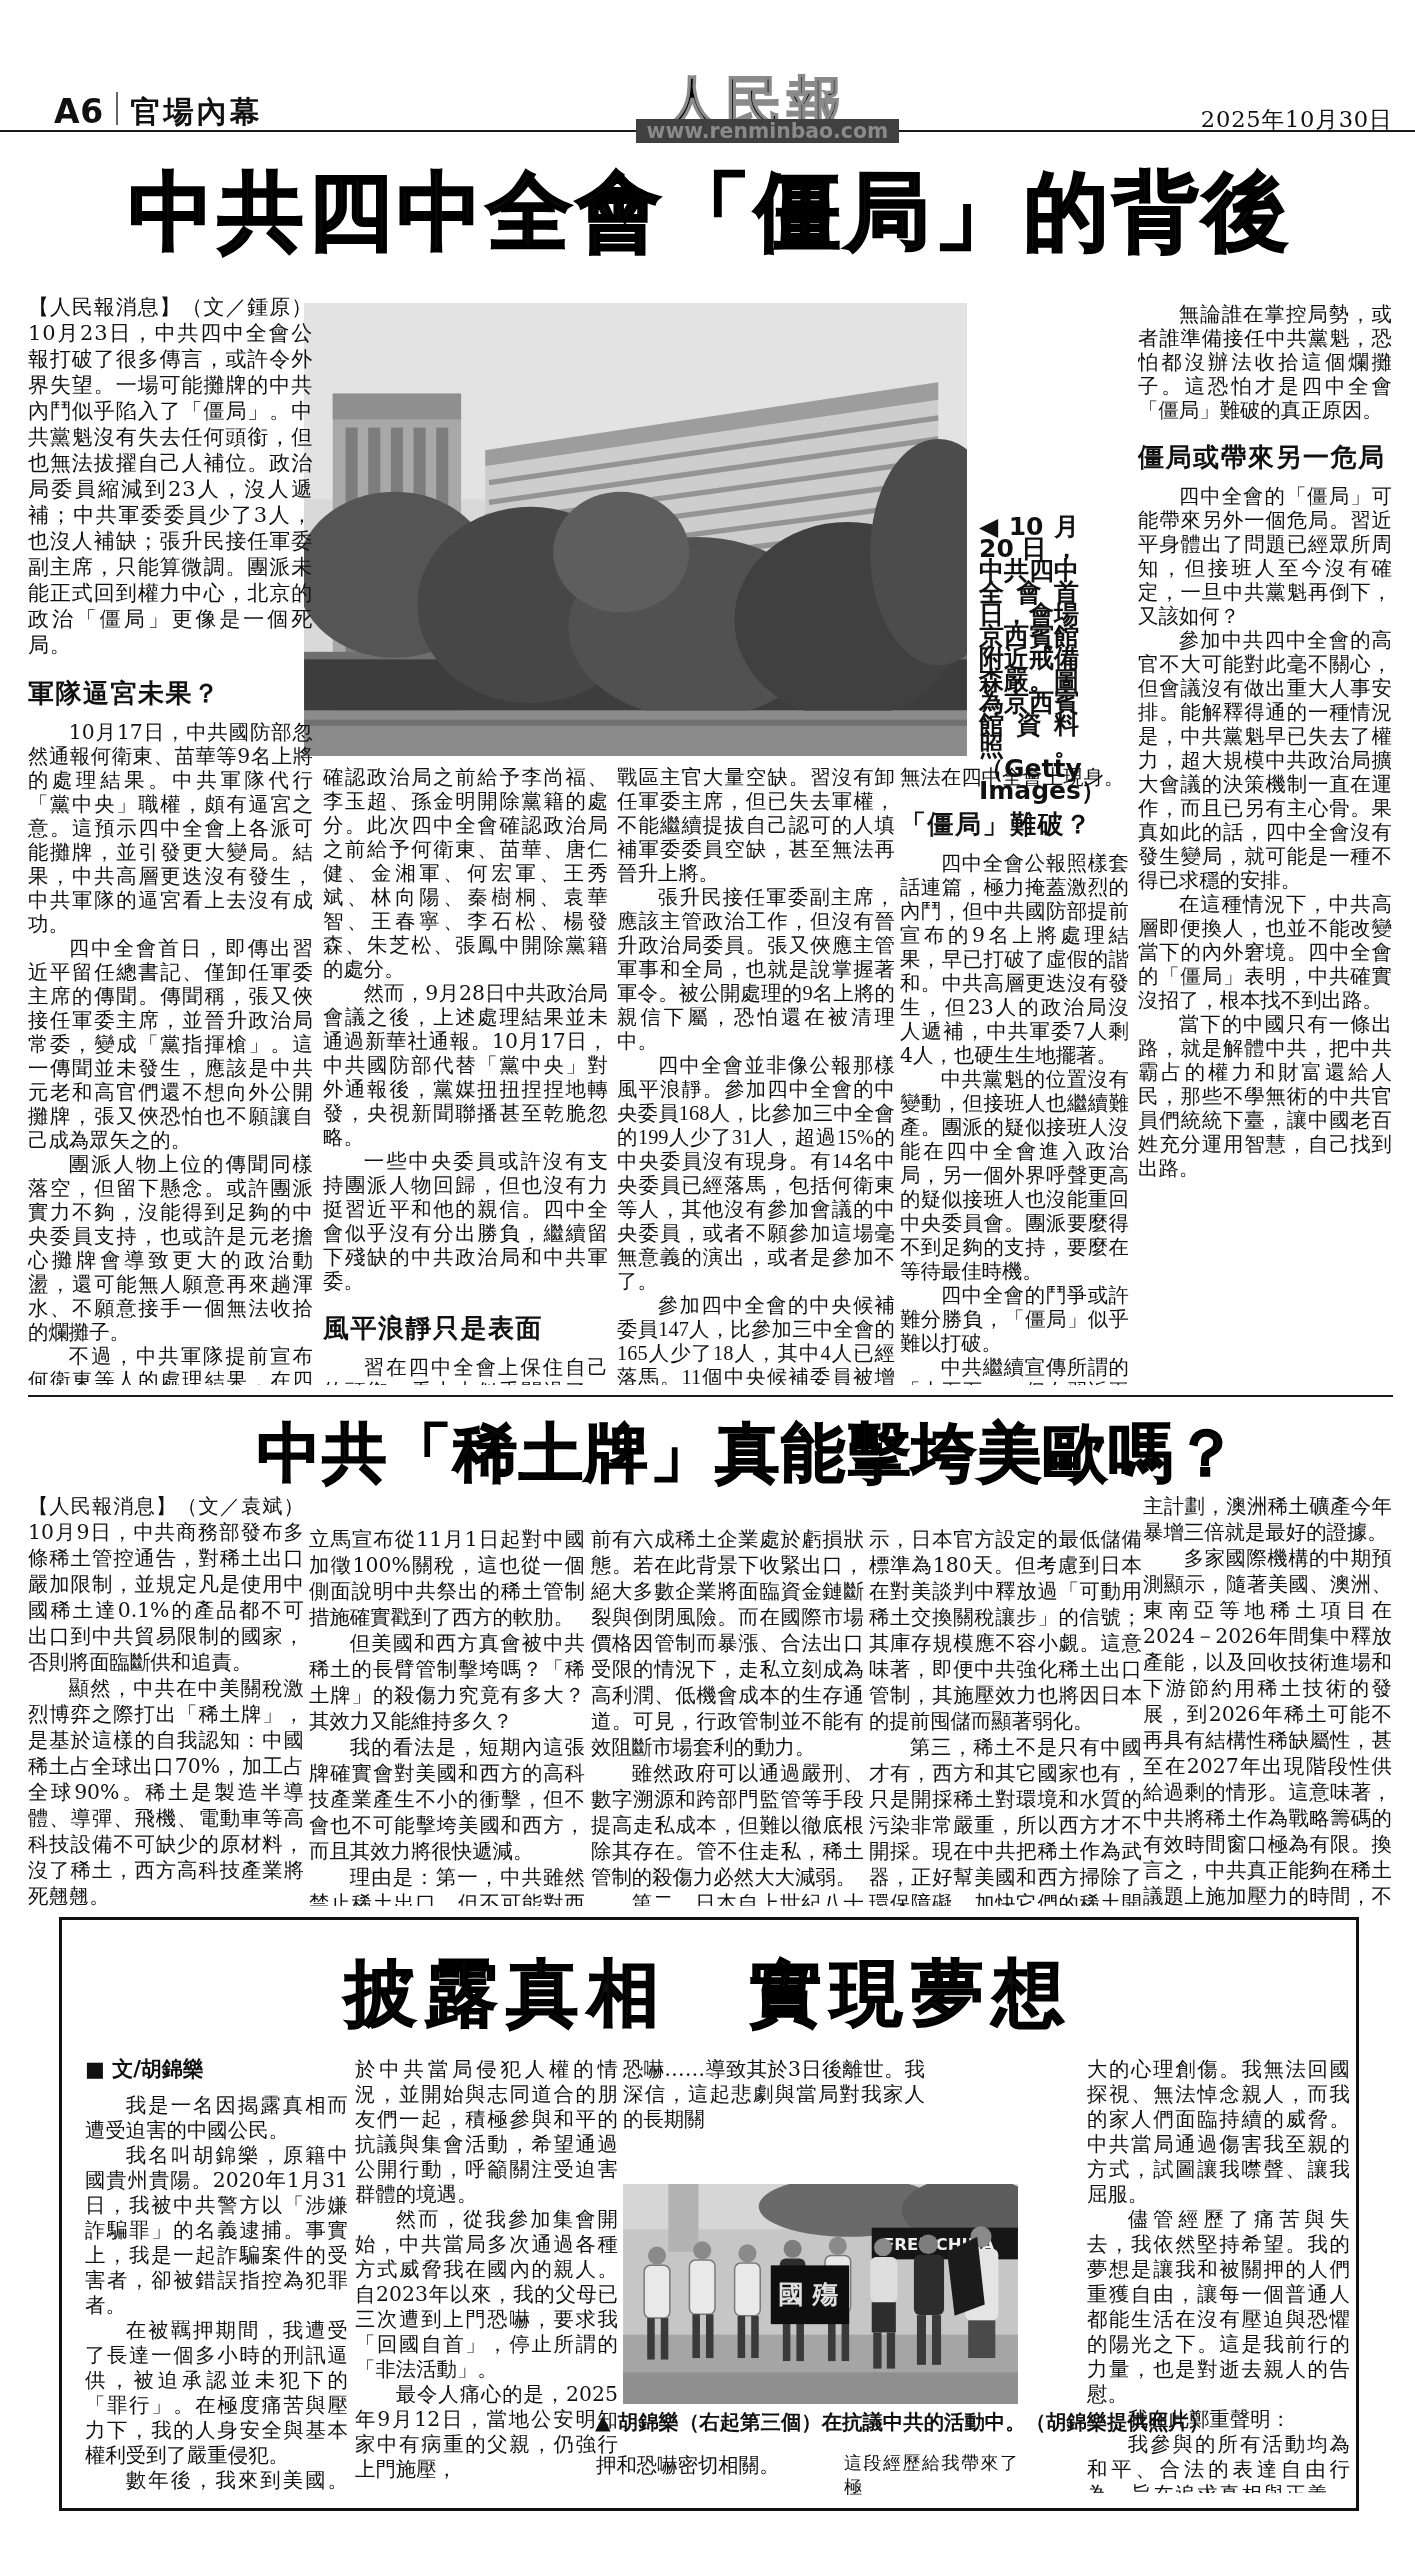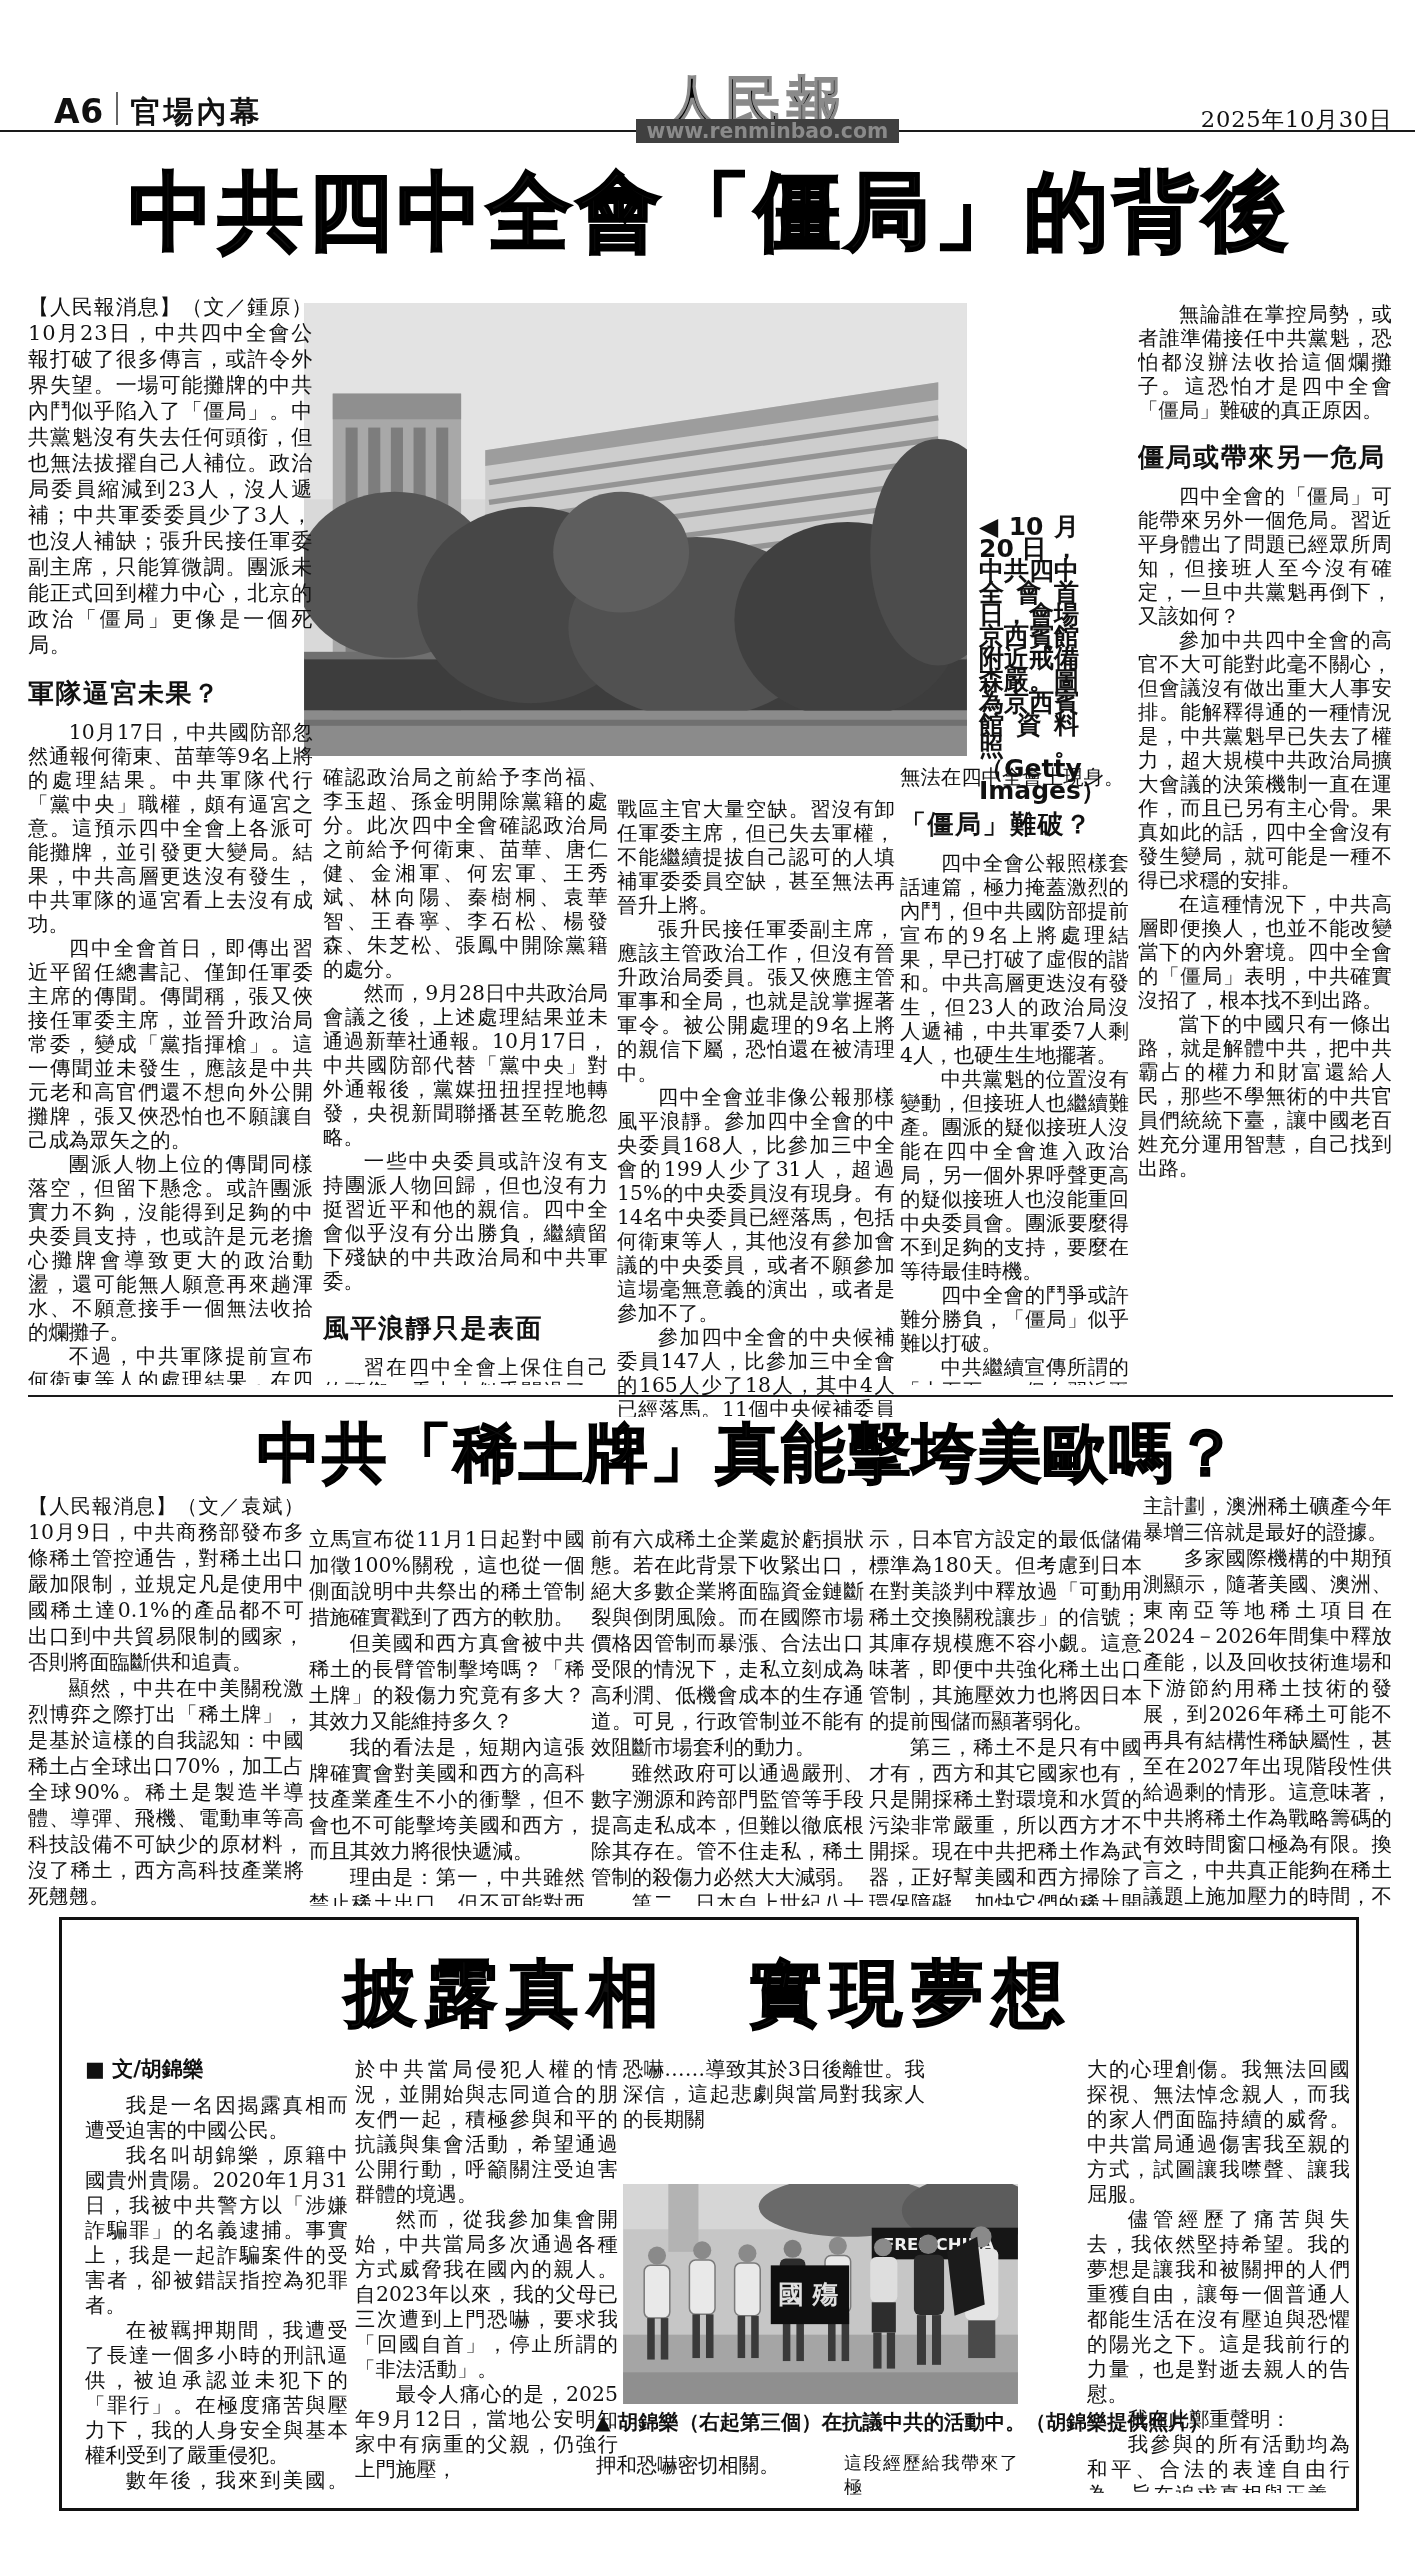--- a/index.html
+++ b/index.html
@@ -107,21 +107,21 @@
 
   <div class="abs serif col body1" style="left:323px;top:765px;width:285px;height:620px;">
     <p class="cont">確認政治局之前給予李尚福、李玉超、孫金明開除黨籍的處分。此次四中全會確認政治局之前給予何衛東、苗華、唐仁健、金湘軍、何宏軍、王秀斌、林向陽、秦樹桐、袁華智、王春寧、李石松、楊發森、朱芝松、張鳳中開除黨籍的處分。</p>
     <p>然而，9月28日中共政治局會議之後，上述處理結果並未通過新華社通報。10月17日，中共國防部代替「黨中央」對外通報後，黨媒扭扭捏捏地轉發，央視新聞聯播甚至乾脆忽略。</p>
     <p>一些中央委員或許沒有支持團派人物回歸，但也沒有力挺習近平和他的親信。四中全會似乎沒有分出勝負，繼續留下殘缺的中共政治局和中共軍委。</p>
     <div class="sechead hei">風平浪靜只是表面</div>
     <p>習在四中全會上保住自己的頭銜，看上去似乎闖過了一大難關。但習陣營受重創後並未真正恢復，沒能填補失去的關鍵職位。</p>
 
   </div>
 
-  <div class="abs serif col body1" style="left:617px;top:797px;width:278px;height:620px;">
+  <div class="abs serif col body1" style="left:617px;top:765px;width:278px;height:620px;font-family:Liberation Serif, serif;">
     <p class="cont">戰區主官大量空缺。習沒有卸任軍委主席，但已失去軍權，不能繼續提拔自己認可的人填補軍委委員空缺，甚至無法再晉升上將。</p>
     <p>張升民接任軍委副主席，應該主管政治工作，但沒有晉升政治局委員。張又俠應主管軍事和全局，也就是說掌握著軍令。被公開處理的9名上將的親信下屬，恐怕還在被清理中。</p>
     <p>四中全會並非像公報那樣風平浪靜。參加四中全會的中央委員168人，比參加三中全會的199人少了31人，超過15%的中央委員沒有現身。有14名中央委員已經落馬，包括何衛東等人，其他沒有參加會議的中央委員，或者不願參加這場毫無意義的演出，或者是參加不了。</p>
     <p>參加四中全會的中央候補委員147人，比參加三中全會的165人少了18人，其中4人已經落馬。11個中央候補委員被增補為中央委員，一些本該按順序遞補的人被略過，要麼已經出事了，要麼仕途岌岌可危，他們估計也</p>
   </div>
 
   <div class="abs serif col body1" style="left:900px;top:765px;width:229px;height:620px;">
     <p class="cont">無法在四中全會上現身。</p>
     <div class="sechead hei">「僵局」難破？</div>
     <p>四中全會公報照樣套話連篇，極力掩蓋激烈的內鬥，但中共國防部提前宣布的9名上將處理結果，早已打破了虛假的諧和。中共高層更迭沒有發生，但23人的政治局沒人遞補，中共軍委7人剩4人，也硬生生地擺著。</p>

